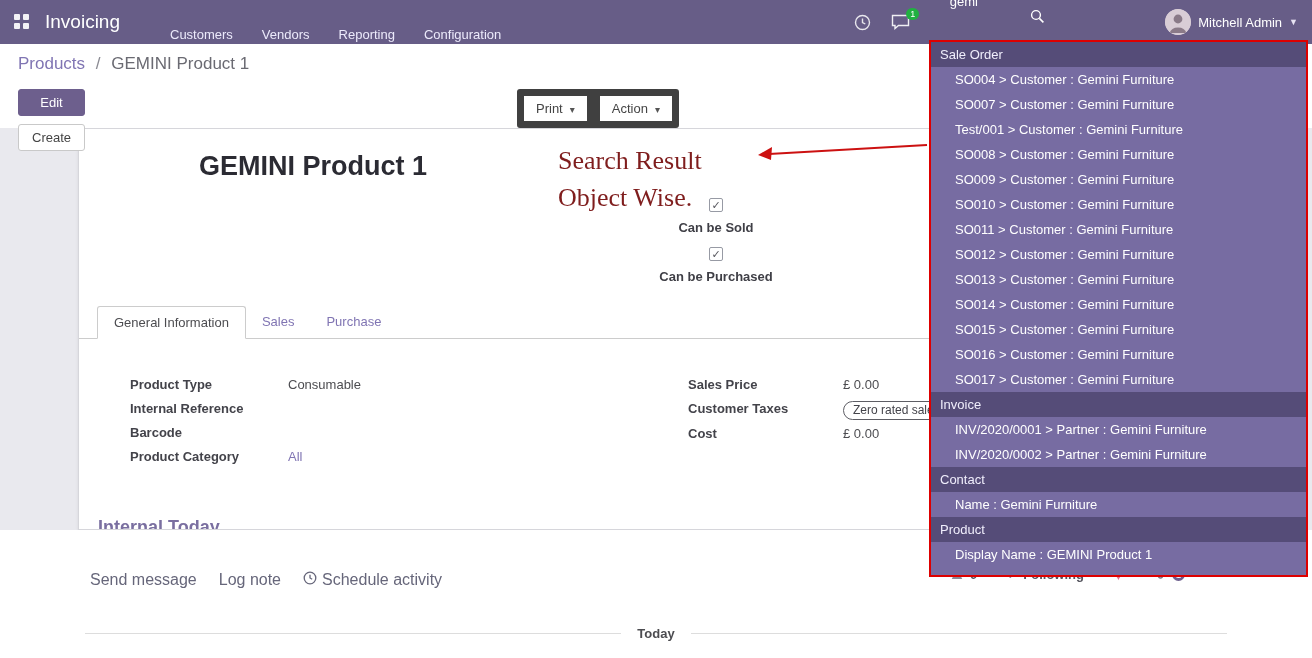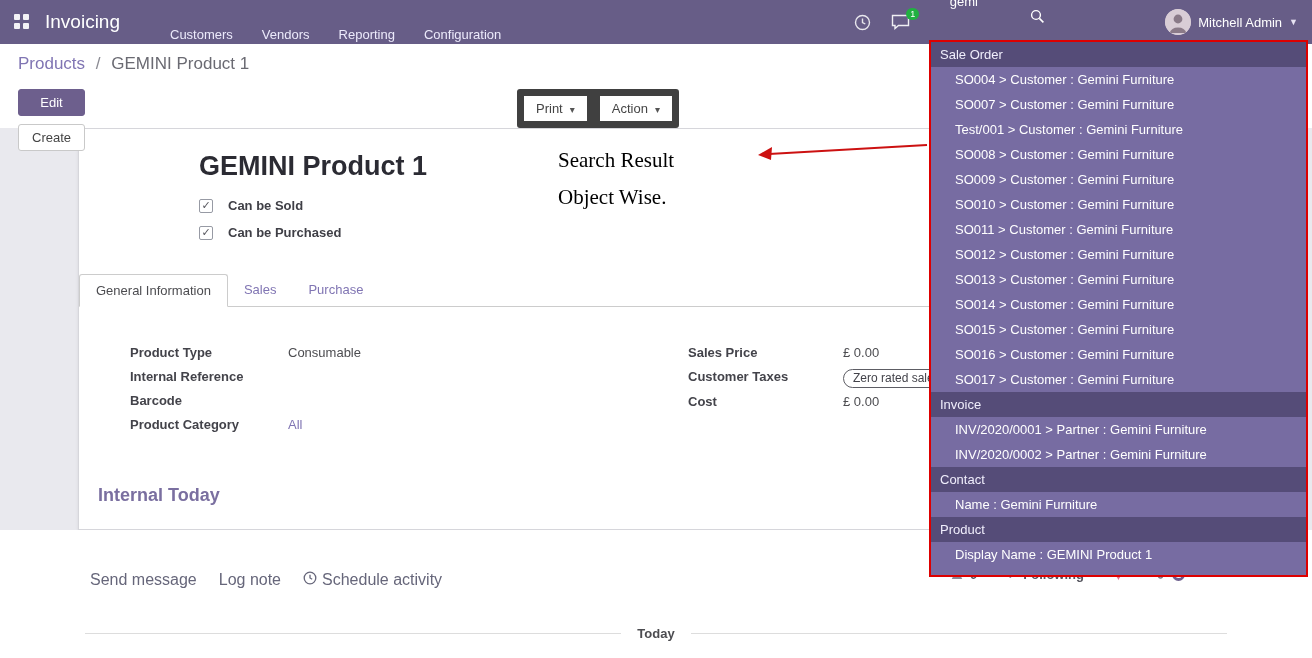--- a/index.html
+++ b/index.html
@@ -36,25 +36,25 @@
   .center-btns { position:absolute; top:45px; left:517px; display:flex; }
   .btn-dd { background:#fff; border:7px solid #404040; font-size:13px; color:#444; padding:5px 12px; cursor:pointer; display:flex; align-items:center; gap:7px; }
   .btn-dd:first-child { border-radius:3px 0 0 3px; }
   .btn-dd:last-child { border-radius:0 3px 3px 0; margin-left:-1px; }
   .dd-caret::after { content:"▾"; font-size:10px; color:#555; }
 
   
   .content-band { position:absolute; top:128px; left:0; width:1312px; height:402px; background:#e9e9ee; }
   .sheet { position:absolute; top:128px; left:78px; width:1156px; height:402px; background:#fff; border:1px solid #d6d6db; box-shadow:0 1px 3px rgba(0,0,0,.08); overflow:hidden; }
   .sheet-title { margin:22px 0 0 120px; font-size:27px; font-weight:bold; color:#2b2b33; }
-  .cbrow { display:flex; align-items:center; gap:15px; margin-left:120px; margin-top:12px; }
+  .cbrow { display:flex; align-items:center; gap:8px; margin-left:120px; margin-top:12px;flex-direction:column; }
   .cb { width:14px; height:14px; border:1px solid #979aa4; border-radius:2px; background:#fff; display:inline-flex; align-items:center; justify-content:center; cursor:pointer; }
   .cb.checked::after { content:"✓"; font-size:11px; color:#55555c; line-height:1; }
   .cblabel { font-size:13px; font-weight:bold; color:#3f3f46; }
-  .tabs { display:flex; margin-top:34px; border-bottom:1px solid #ccc;text-align:center; }
+  .tabs { display:flex; margin-top:22px; padding-left:18px; border-bottom:1px solid #ccc;text-align:center; }
   .tab { padding:8px 16px; font-size:13px; color:#8075b3; cursor:pointer; margin-bottom:-1px; }
   .tab.active { background:#fff; border:1px solid #ccc; border-bottom:1px solid #fff; border-radius:3px 3px 0 0; color:#4c4c50; }
   .fields { display:flex; margin-top:38px; padding:0 19px; font-size:13px; }
   .fcol-left { width:558px; }
   .fcol-right { flex:1; }
   .frow { display:flex; margin-bottom:6px; min-height:18px; align-items:flex-start;margin-left:32px; }
   .fcol-left .flabel { width:158px; }
   .fcol-right .flabel { width:155px; }
   .flabel { font-weight:bold; color:#43434a; flex:none; }
   .fvalue { color:#4c4c50; }
@@ -77,21 +77,21 @@
   .today-divider { position:absolute; top:96px; left:85px; right:85px; display:flex; align-items:center; gap:16px; }
   .today-divider .line { flex:1; border-top:1px solid #ddd; }
   .today-label { font-size:13px; font-weight:bold; color:#4c4c50; }
 
   
   .sdrop { position:absolute; top:40px; left:929px; width:379px; height:537px; background:#776ca2; border:2px solid #dd0000; z-index:60; overflow:hidden; }
   .sd-h { background:#554c78; color:#f0eefc; font-size:13px; line-height:17px; padding:4px 9px; }
   .sd-i { background:#776ca2; color:#fff; font-size:13px; line-height:17px; padding:4px 8px 4px 24px; cursor:pointer; white-space:nowrap; }
 
   
-  .annotation { position:absolute; left:558px; top:142px; z-index:50; color:#000000; font-family:"Liberation Serif", serif; font-size:21px; line-height:37px; }
+  .annotation { position:absolute; left:558px; top:142px; z-index:50; color:#7f1d1d; font-family:"Liberation Serif", serif; font-size:26px; line-height:37px; }
   .arrow-svg { position:absolute; left:755px; top:136px; z-index:50; }
 </style>
 </head>
 <body>
 
 <div class="navbar">
   <div class="apps-icon">
       <span></span>
       <span></span>
       <span></span>

